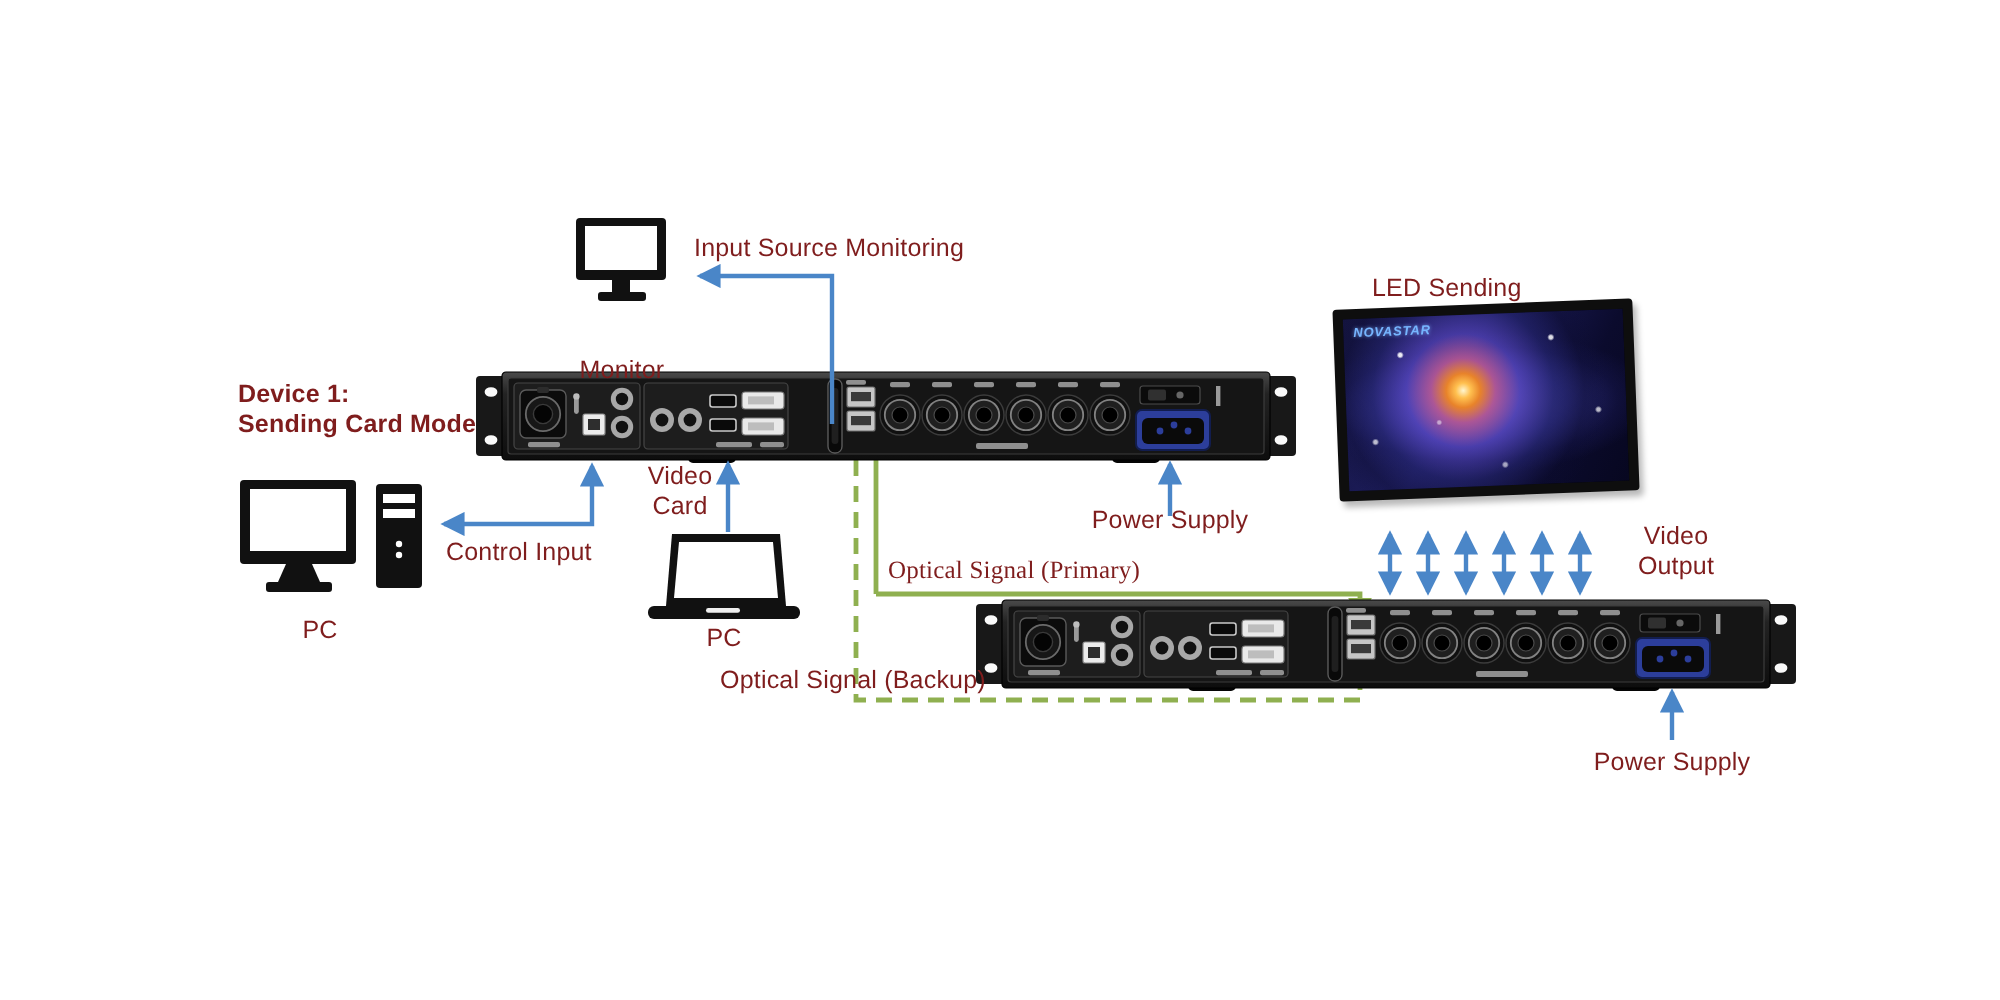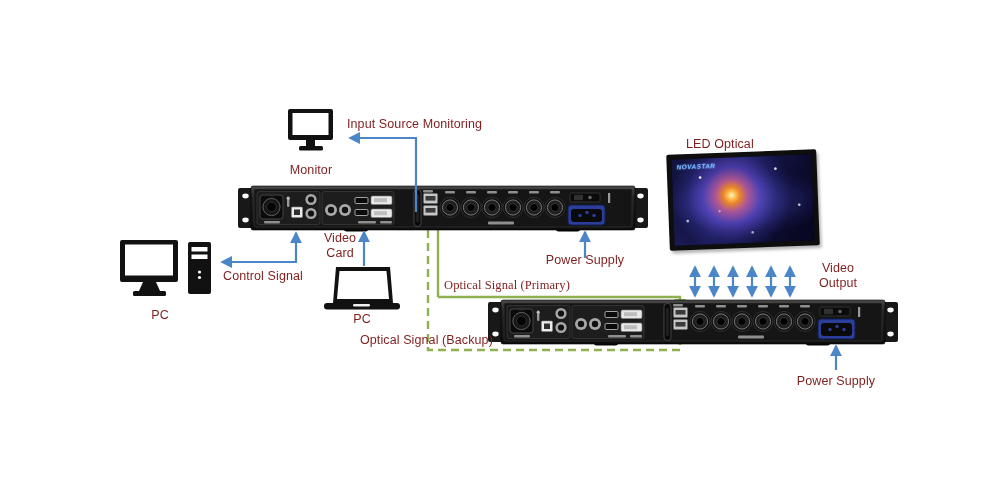--- a/index.html
+++ b/index.html
@@ -176,44 +176,48 @@
       <rect x="353" y="304" width="17" height="2.4" rx="1.2" fill="#efefef"></rect>
     </g>
   </svg>
 
   <div class="led-panel">
     <div class="led-screen">
       <span class="led-logo">NOVASTAR</span>
     </div>
   </div>
 
-
-
-  <div class="lbl center" style="left:281px;top:163px;width:60px;">Monitor</div>
+  <div class="lbl bold" style="left:119px;top:190px;">
+    <div>Device 1:</div>
+    <div>Sending Card Mode</div>
+  </div>
+
+
+  <div class="lbl center" style="left:281px;top:178px;width:60px;">Monitor</div>
 
   <div class="lbl" style="left:347px;top:117px;">Input Source Monitoring</div>
 
-  <div class="lbl" style="left:223px;top:269px;">Control Signal</div>
+  <div class="lbl" style="left:223px;top:269px;">Control Input</div>
 
   <div class="lbl center" style="left:145px;top:308px;width:30px;">PC</div>
 
   <div class="lbl center" style="left:318px;top:231px;width:44px;">
     <div>Video</div>
     <div>Card</div>
   </div>
 
   <div class="lbl center" style="left:344px;top:312px;width:36px;">PC</div>
 
   <div class="lbl center" style="left:537px;top:253px;width:96px;">Power Supply</div>
 
   <div class="lbl" style="left:444px;top:278px;font-family:Liberation Serif, serif;">Optical Signal (Primary)</div>
 
   <div class="lbl" style="left:360px;top:333px;">Optical Signal (Backup)</div>
 
-  <div class="lbl" style="left:686px;top:137px;">LED Optical</div>
+  <div class="lbl" style="left:686px;top:137px;">LED Sending</div>
 
   <div class="lbl center" style="left:806px;top:261px;width:64px;">
     <div>Video</div>
     <div>Output</div>
   </div>
 
   <div class="lbl center" style="left:788px;top:374px;width:96px;">Power Supply</div>
 
 </div>
 

